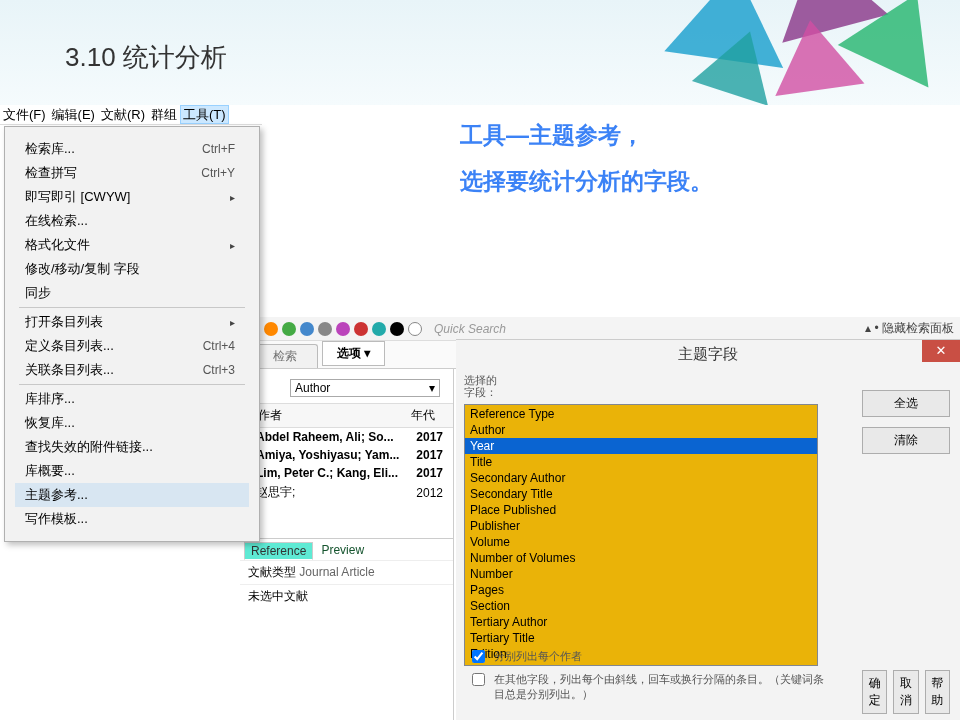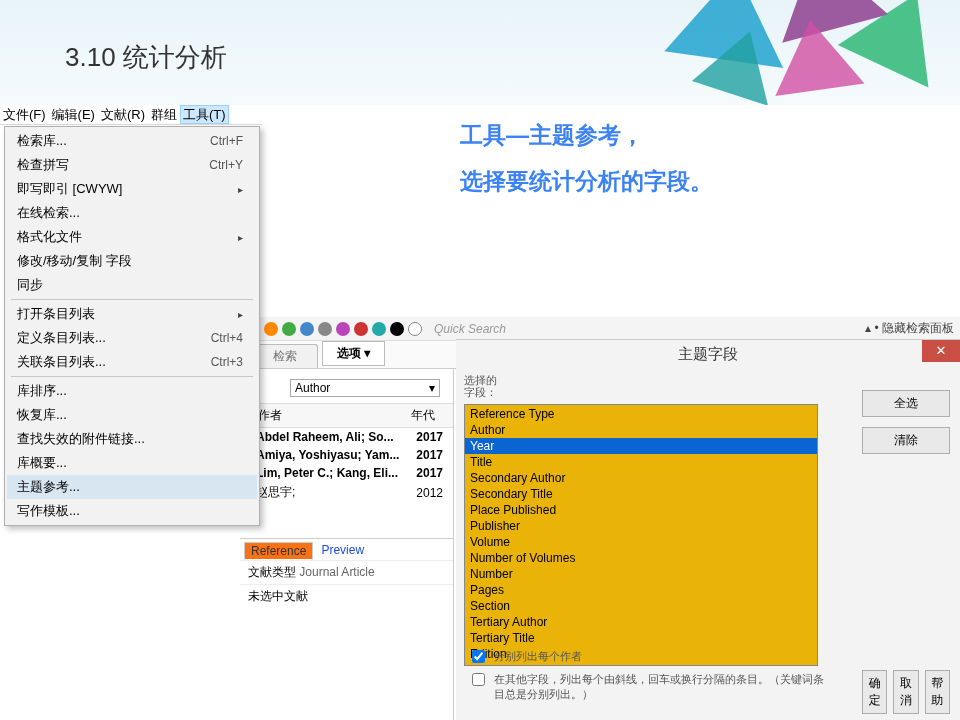--- a/index.html
+++ b/index.html
@@ -71,21 +71,21 @@
   .menubar .open { background: #cce8ff; border: 1px solid #99d1ff; padding: 0 2px;}
   
   .dropdown {
     position: absolute;
     left: 4px;
     top: 126px;
     width: 256px;
     background: #f2f2f2;
     border: 1px solid #b0b0b0;
     box-shadow: 3px 3px 6px rgba(0,0,0,0.25);
-    padding: 2px;
+    padding: 10px;
     z-index: 10;
   }
   .dd-item {
     display: flex;
     justify-content: space-between;
     align-items: center;
     padding: 3px 14px 3px 10px;
     font-size: 13px;
     cursor: default;
   }
@@ -188,22 +188,22 @@
   .bold { font-weight:bold; }
   
   .bottom-tabs {
     margin-top: 18px;
     border-top:1px solid #ccc;
     padding: 3px 4px 0 4px;
     font-size:12px;
     display:flex;
     gap:2px;
   }
-  .bottom-tabs span.active { color:#333; border:1px solid #ccc; border-bottom:1px solid #fff; padding:1px 6px; background:#f97316;}
-  .bottom-tabs span { color:#1d4ed8; padding:1px 6px; }
+  .bottom-tabs span.active { color:#333; border:1px solid #ccc; border-bottom:1px solid #fff; padding:1px 6px; background:#5eead4;}
+  .bottom-tabs span { color:#14532d; padding:1px 6px; }
   .meta-line { font-size:12px; padding:3px 8px; border-top:1px solid #eee;}
   
   .dialog {
     position: absolute;
     left: 216px;
     top: 22px;
     right: 0;
     bottom: 0;
     background: #f3f3f3;
     border-top: 1px solid #ccc;

